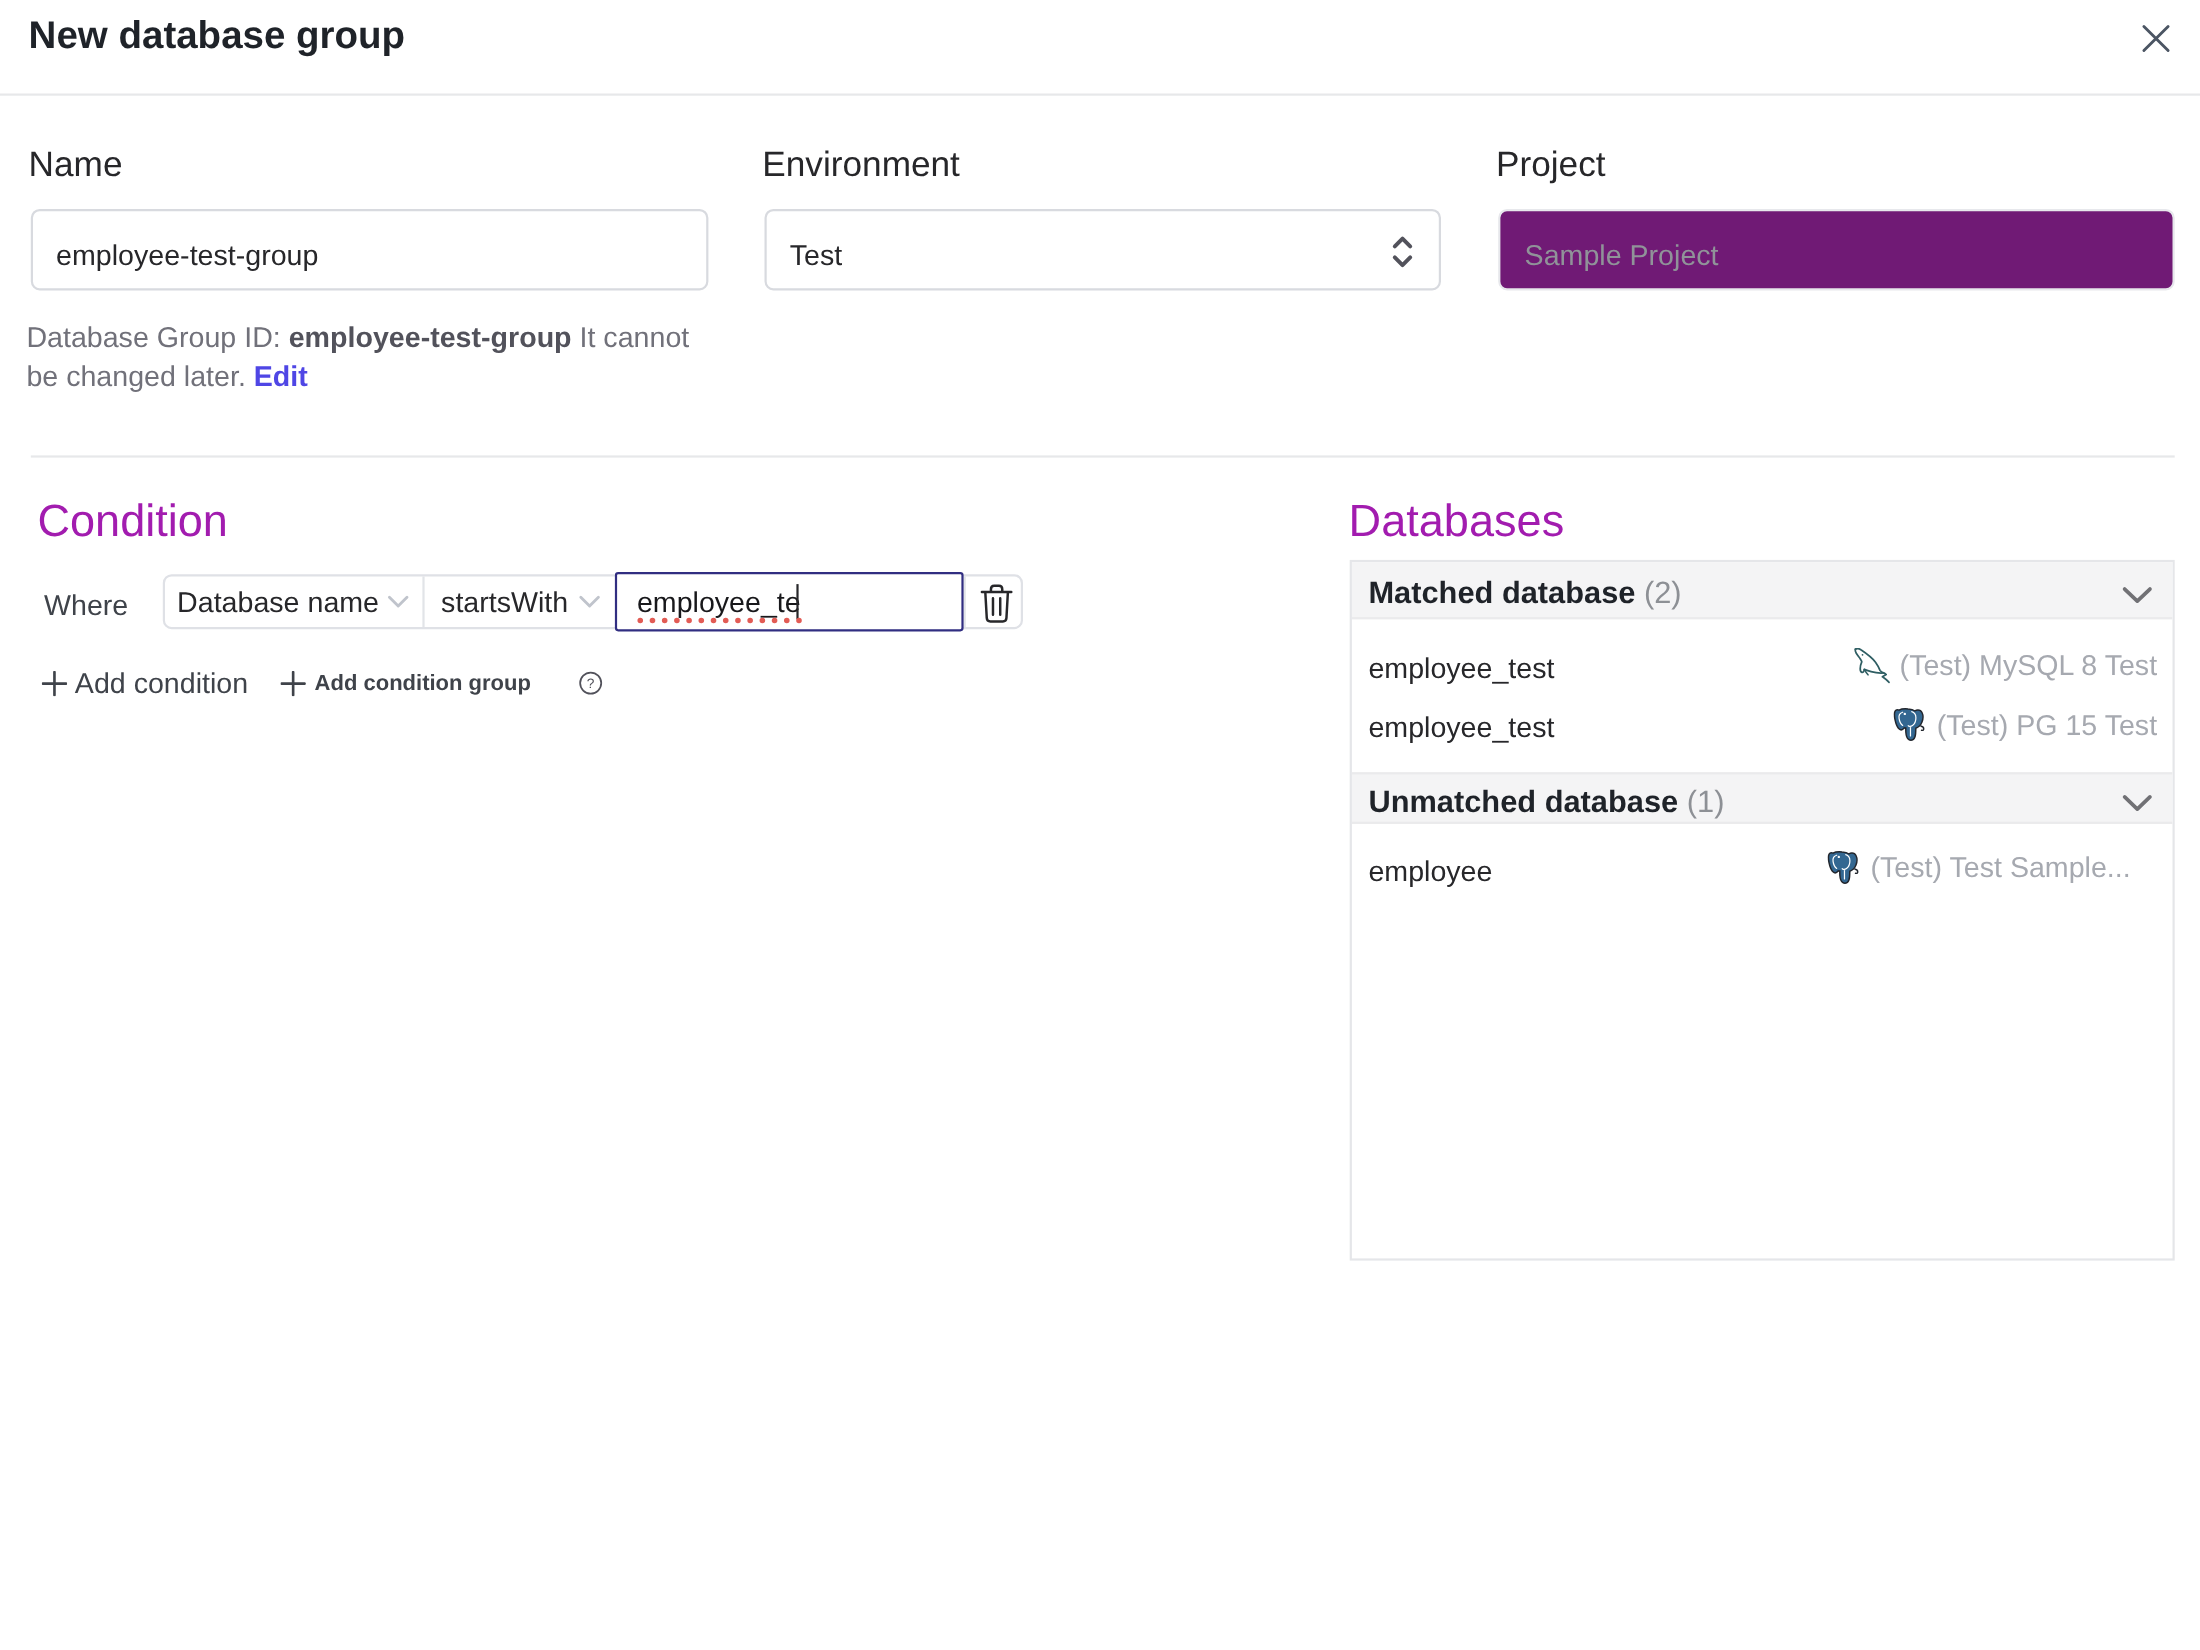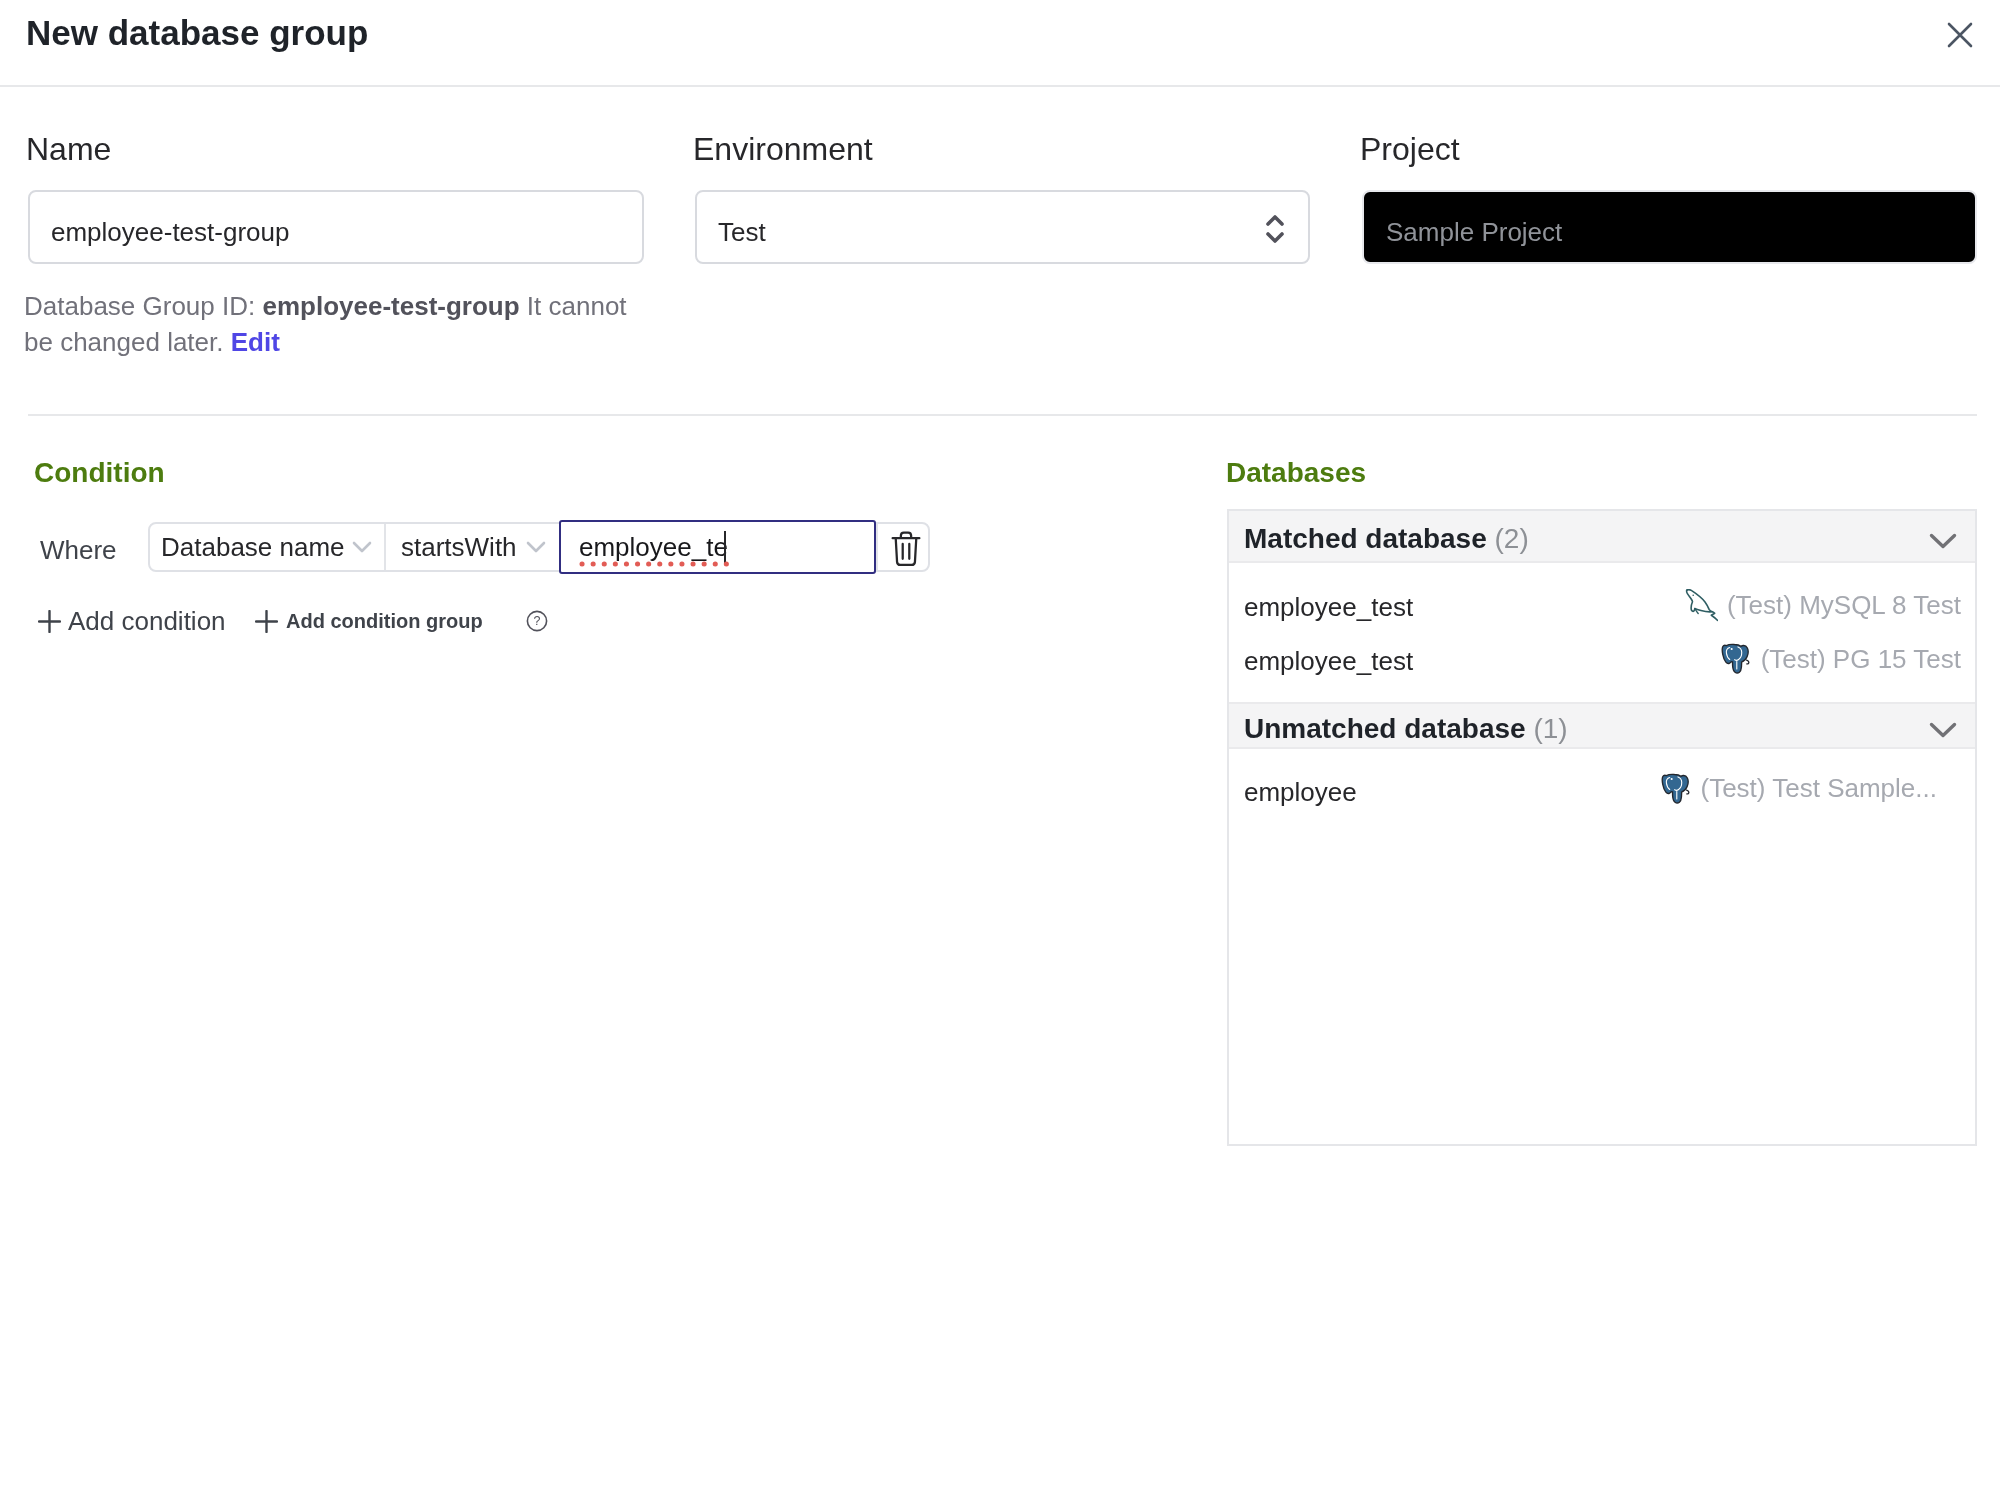--- a/index.html
+++ b/index.html
@@ -1,19 +1,19 @@
 <!DOCTYPE html>
 <html><head>
 <meta charset="utf-8">
 <style>
   * { margin:0; padding:0; box-sizing:border-box; }
   html,body { width:2000px; height:1500px; background:#ffffff; font-family:"Liberation Sans", sans-serif; position:relative; overflow:hidden; }
   .abs { position:absolute; }
   .lbl { font-size:32px; color:#27272a; line-height:40px; font-weight:500; }
-  .h2 { font-size:28px; color:#4d7c0f; line-height:40px; font-weight:700; }
+  .h2 { font-size:41px; color:#a21caf; line-height:40px; font-weight:400; }
   .inp { position:absolute; height:74px; padding-top:10px; border:2px solid #d8dadf; border-radius:8px; background:#fff; display:flex; align-items:center; }
   .itxt { font-size:26px; color:#27272a; }
 </style>
 </head>
 <body>
 
 <div class="abs" style="left:26px; top:11px; font-size:35px; line-height:44px; font-weight:600; color:#1f2329;text-align:center;">New database group</div>
 <svg class="abs" style="left:1946px; top:21px;" width="28" height="28" viewBox="0 0 28 28" fill="none">
   <path d="M3 3 L25 25 M25 3 L3 25" stroke="#4b5563" stroke-width="2.6" stroke-linecap="round"></path>
 </svg>
@@ -28,21 +28,21 @@
 </div>
 
 <div class="inp" style="left:695px; top:190px; width:615px; padding-left:21px;">
   <span class="itxt">Test</span>
   <svg class="abs" style="right:22px; top:21px;" width="22" height="32" viewBox="0 0 22 32" fill="none">
     <path d="M4 11 L11 4 L18 11" stroke="#52525b" stroke-width="3.6" stroke-linecap="round" stroke-linejoin="round"></path>
     <path d="M4 21 L11 28 L18 21" stroke="#52525b" stroke-width="3.6" stroke-linecap="round" stroke-linejoin="round"></path>
   </svg>
 </div>
 
-<div class="inp" style="left:1362px; top:190px; width:615px; padding-left:22px; background:#000000; border-color:#e7e8ec;">
+<div class="inp" style="left:1362px; top:190px; width:615px; padding-left:22px; background:#701a75; border-color:#e7e8ec;">
   <span class="itxt" style="color:#909399;">Sample Project</span>
 </div>
 
 <div class="abs" style="left:24px; top:289px; width:700px; font-size:26px; line-height:35.5px; color:#71717a; white-space:nowrap;">Database Group ID: <b style="color:#52525b; font-weight:700;">employee-test-group</b> It cannot<br>be changed later. <a style="color:#4f46e5; font-weight:700; text-decoration:none;">Edit</a></div>
 
 <div class="abs" style="left:28px; top:414px; width:1949px; height:2px; background:#e7e8ea;"></div>
 
 <div class="abs h2" style="left:34px; top:453px;">Condition</div>
 
 <div class="abs" style="left:40px; top:532px; font-size:26px; line-height:36px; color:#3f434a;">Where</div>

